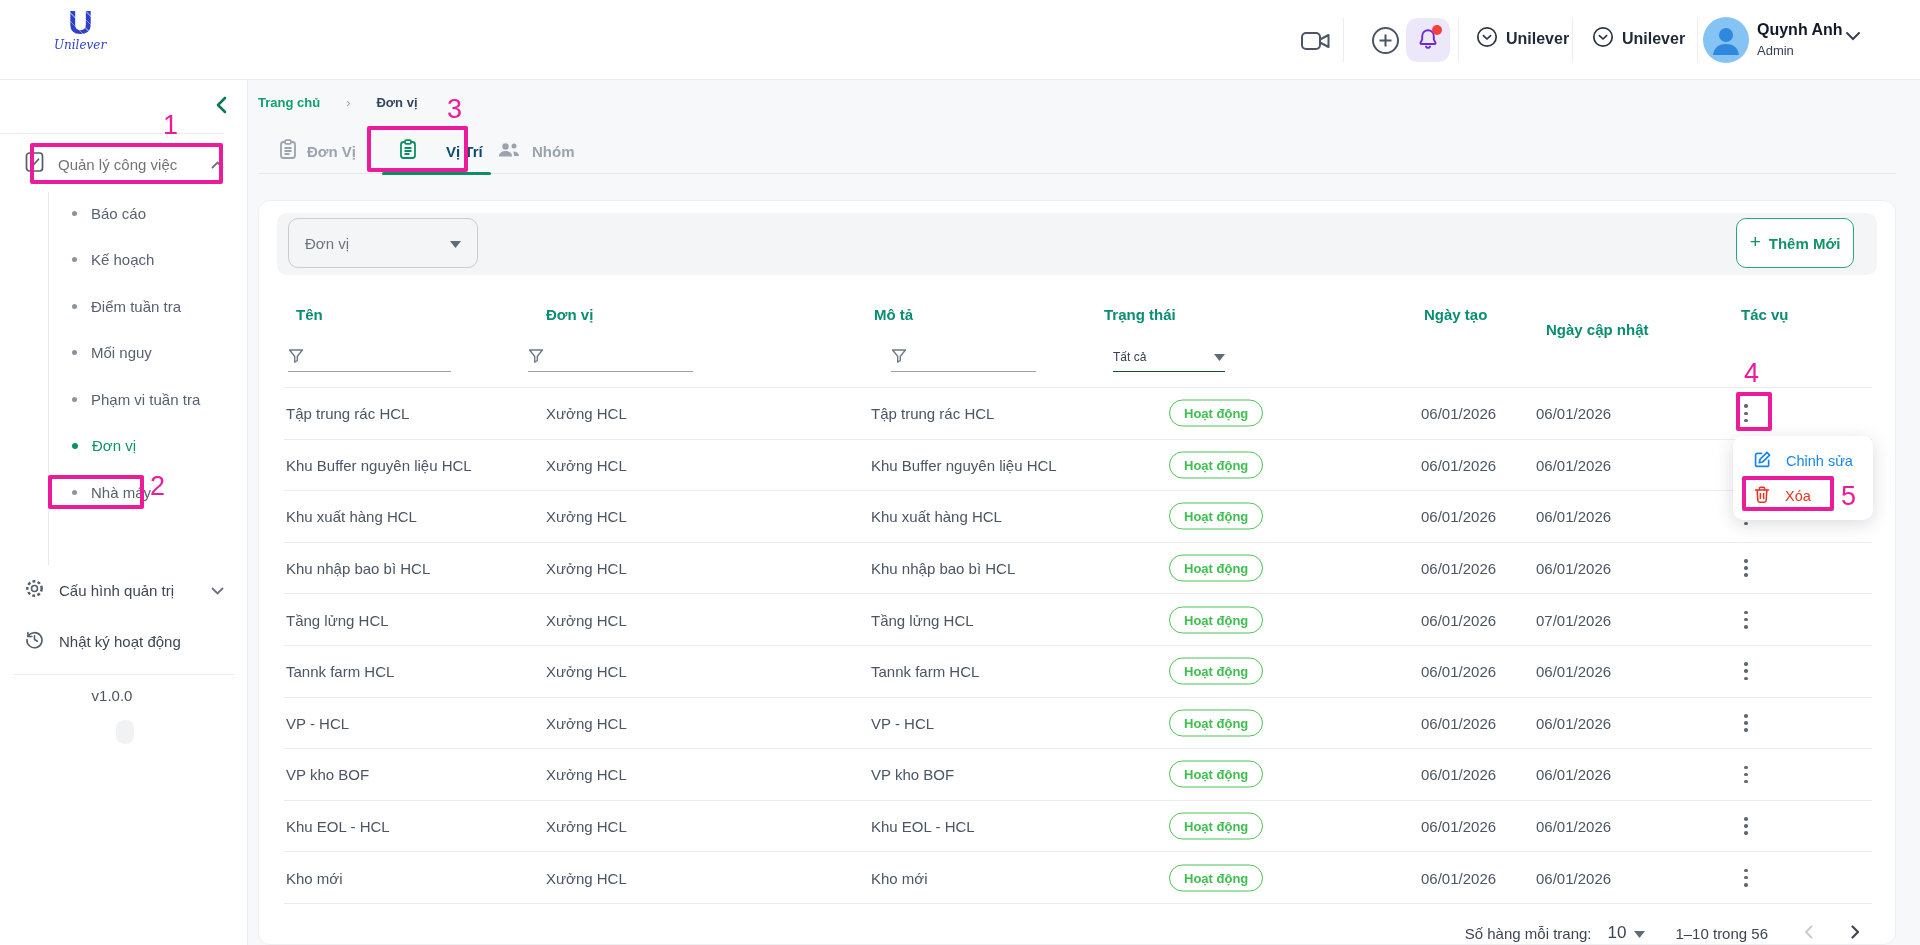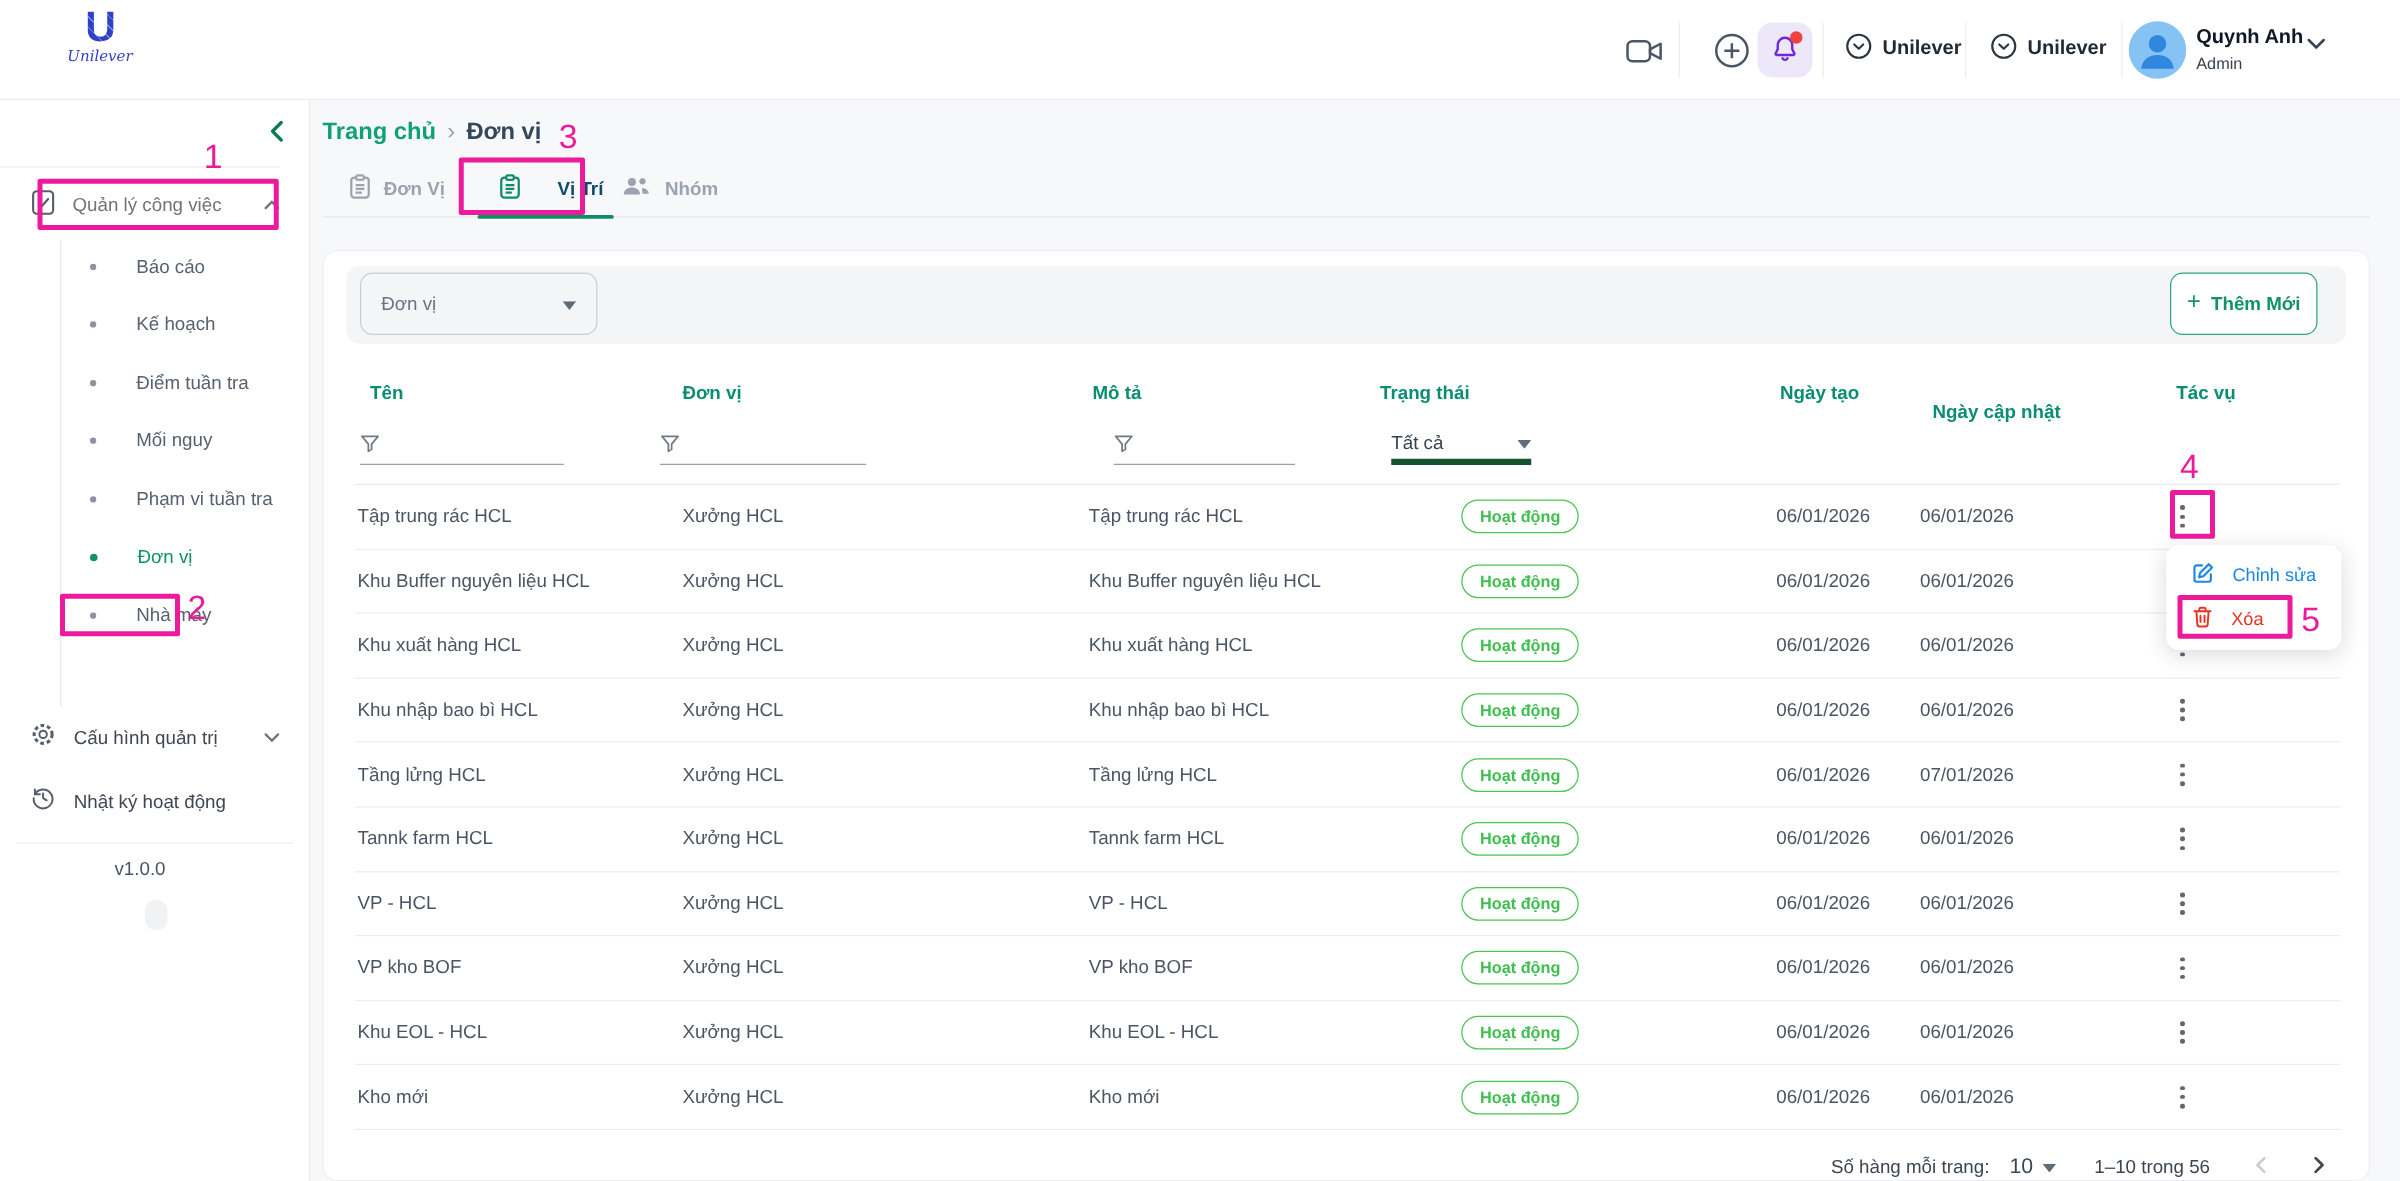--- a/index.html
+++ b/index.html
@@ -29,33 +29,33 @@
   .user-chevron{ position:absolute; left:1845px; top:27px; }
 
   
   .sidebar{ position:absolute; left:0; top:80px; width:248px; height:865px; background:#fff; border-right:1px solid var(--line); z-index:4; }
   .collapse-btn{ position:absolute; left:212px; top:14px; background:none; border:none; cursor:pointer; }
   .sb-div1{ position:absolute; left:0; top:53px; width:224px; height:1px; background:#ededf0; }
   .sb-group{ position:absolute; left:24px; top:63px; width:200px; height:42px; display:flex; align-items:center; gap:13px; cursor:pointer; }
   .sb-group .lbl{ font-size:15px; color:#737373; font-weight:500; flex:1; }
   .submenu{ position:absolute; left:0; top:110px; width:248px; }
   .sb-guide{ position:absolute; left:48px; top:112px; width:1px; height:373px; background:#e7e9ec; }
-  .sub-item{ height:46.5px; display:flex; align-items:center; padding-left:72px; gap:32px; cursor:pointer; font-size:15px; color:#586170; }
+  .sub-item{ height:46.5px; display:flex; align-items:center; padding-left:72px; gap:14px; cursor:pointer; font-size:15px; color:#586170; }
   .sub-item .dot{ width:5px; height:5px; border-radius:50%; background:#8b93a0; flex:none; }
   .sub-item.active{ color:var(--green); font-weight:500; }
   .sub-item.active .dot{ background:var(--green); width:6px; height:6px; }
   .sb-link{ position:absolute; left:24px; width:200px; height:40px; display:flex; align-items:center; gap:14px; cursor:pointer; }
   .sb-link .lbl{ font-size:15px; color:#3f4754; font-weight:500; flex:1; }
   .sb-div2{ position:absolute; left:13px; top:594px; width:222px; height:1px; background:#ededf0; }
   .version{ position:absolute; left:0; top:607px; width:224px; text-align:center; font-size:15px; color:#4b5563; }
   .sb-blob{ position:absolute; left:116px; top:640px; width:18px; height:24px; border-radius:8px; background:#f1f2f4; }
 
   
   .main{ position:absolute; left:248px; top:80px; width:1672px; height:865px; }
-  .breadcrumb{ position:absolute; left:10px; top:15px; font-size:19px; display:flex; gap:9px; align-items:flex-end; }
+  .breadcrumb{ position:absolute; left:10px; top:15px; font-size:13px; display:flex; gap:26px; align-items:flex-end; }
   .bc-home{ color:#0da173; font-weight:bold; cursor:pointer; }
   .bc-sep{ color:#9ca3af; }
   .bc-cur{ color:#33475b; font-weight:bold; }
   .tabsbar{ position:absolute; left:10px; top:48px; width:1638px; height:46px; border-bottom:1px solid #e7e8ec; }
   .tab{ position:absolute; top:0; height:46px; display:flex; align-items:center; gap:9px; font-size:15px; font-weight:bold; color:#9ca3af; cursor:pointer; }
   .tab.t0{ left:20px; } .tab.t1{ left:140px; } .tab.t2{ left:239px; }
   .tab.active{ color:#0c4a6e;gap:28px; }
   .tab-underline{ position:absolute; left:-16px; right:-8px; bottom:-1px; height:3px; background:#0d8f63; border-radius:2px; }
 
   .card{ position:absolute; left:10px; top:120px; width:1638px; height:745px; background:#fff; border:1px solid #efeff2; border-radius:12px; }
@@ -66,21 +66,21 @@
   .searchbox input{ border:none; background:transparent; outline:none; font-size:15px; color:#374151; width:150px; font-family:inherit; }
   .searchbox input::placeholder{ color:#b9bfc6; }
   .add-btn{ position:absolute; left:1459px; top:5px; width:118px; height:50px; background:#fff; border:1px solid #2aa77e; border-radius:10px; color:#12926b; font-size:15px; font-weight:bold; cursor:pointer; display:flex; align-items:center; justify-content:center; gap:8px; font-family:inherit; }
   .add-btn .plus{ font-size:19px; font-weight:normal; margin-top:-2px; }
 
   .thead{ position:absolute; left:25px; top:95px; width:1588px; height:92px; border-bottom:1px solid var(--line); }
   .th{ position:absolute; top:10px; font-size:15px; font-weight:bold; color:#0a8d72; }
   .h1{ left:12px; } .h2{ left:262px; } .h3{ left:590px; } .h4{ left:820px; } .h5{ left:1140px; } .h6{ left:1262px;margin-top:15px; } .h7{ left:1457px; }
   .tfilter{ position:absolute; top:52px; height:24px; border-bottom:1px solid #98a0a8; display:flex; align-items:flex-end; padding-bottom:3px; cursor:text; }
   .f1{ left:4px; width:163px; } .f2{ left:244px; width:165px; } .f3{ left:607px; width:145px; }
-  .status-filter{ position:absolute; left:829px; top:46px; width:112px; height:30px; border:none; border-bottom:5px solid #14532d; background:none; display:flex; align-items:center; font-size:15px; color:#374151; cursor:pointer; font-family:inherit; }
+  .status-filter{ position:absolute; left:829px; top:46px; width:112px; height:30px; border:none; border-bottom:1px solid #14532d; background:none; display:flex; align-items:center; font-size:12px; color:#374151; cursor:pointer; font-family:inherit; }
   .status-filter .lbl{ flex:1; text-align:left; }
 
   .tbody{ position:absolute; left:25px; top:187px; width:1588px; }
   .trow{ position:relative; height:51.6px; border-bottom:1px solid #ededf1; }
   .cell{ position:absolute; top:50%; transform:translateY(-50%); font-size:15px; color:#4b5563; }
   .c1{ left:2px; } .c2{ left:262px; } .c3{ left:587px; } .c5{ left:1137px; } .c6{ left:1252px; }
   .badge{ position:absolute; left:885px; top:50%; transform:translateY(-50%); border:1.5px solid var(--badge); color:#3fbf4f; font-size:13px; font-weight:bold; border-radius:14px; padding:5px 14px; }
   .kebab{ position:absolute; left:1448px; top:50%; transform:translateY(-50%); width:28px; height:30px; background:none; border:none; cursor:pointer; display:flex; flex-direction:column; align-items:center; justify-content:center; gap:3.5px; }
   .kebab i{ width:3.6px; height:3.6px; border-radius:50%; background:#606770; }
 

